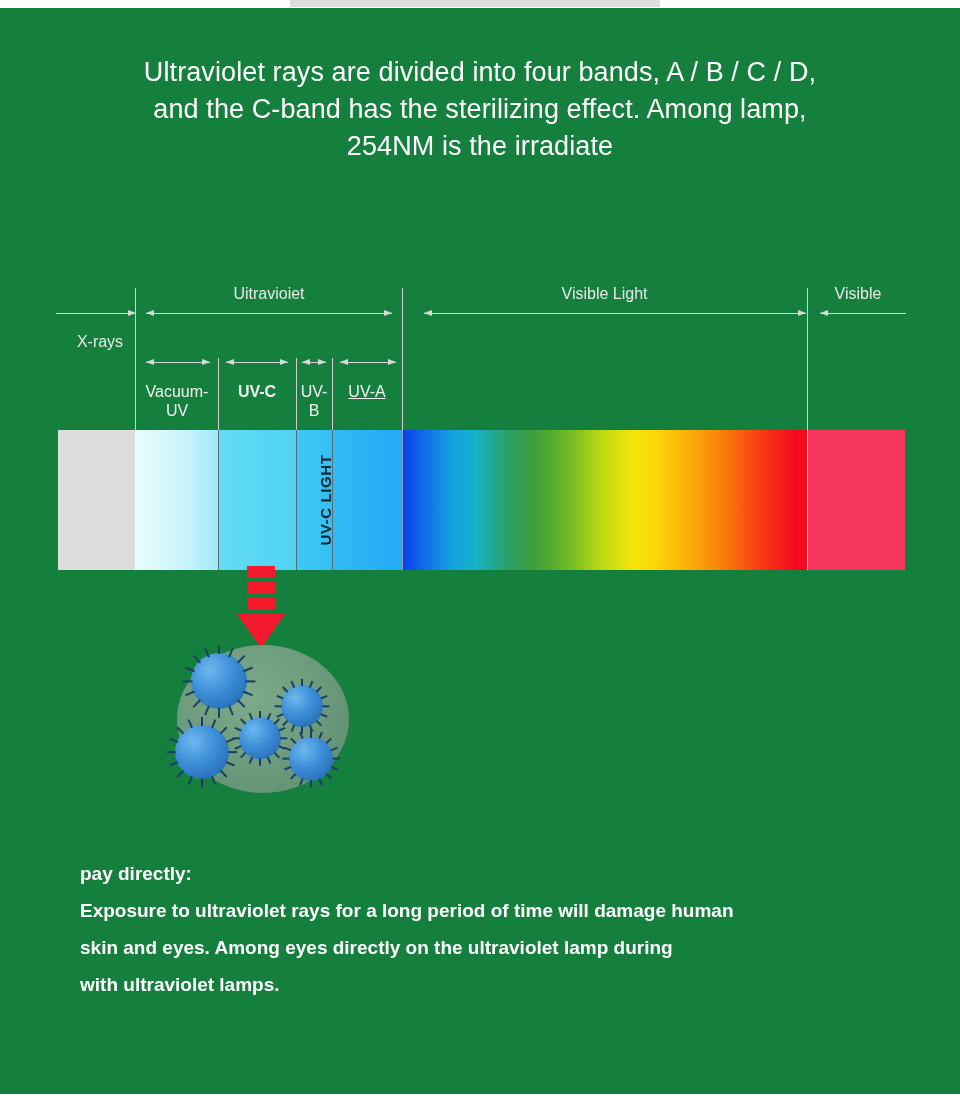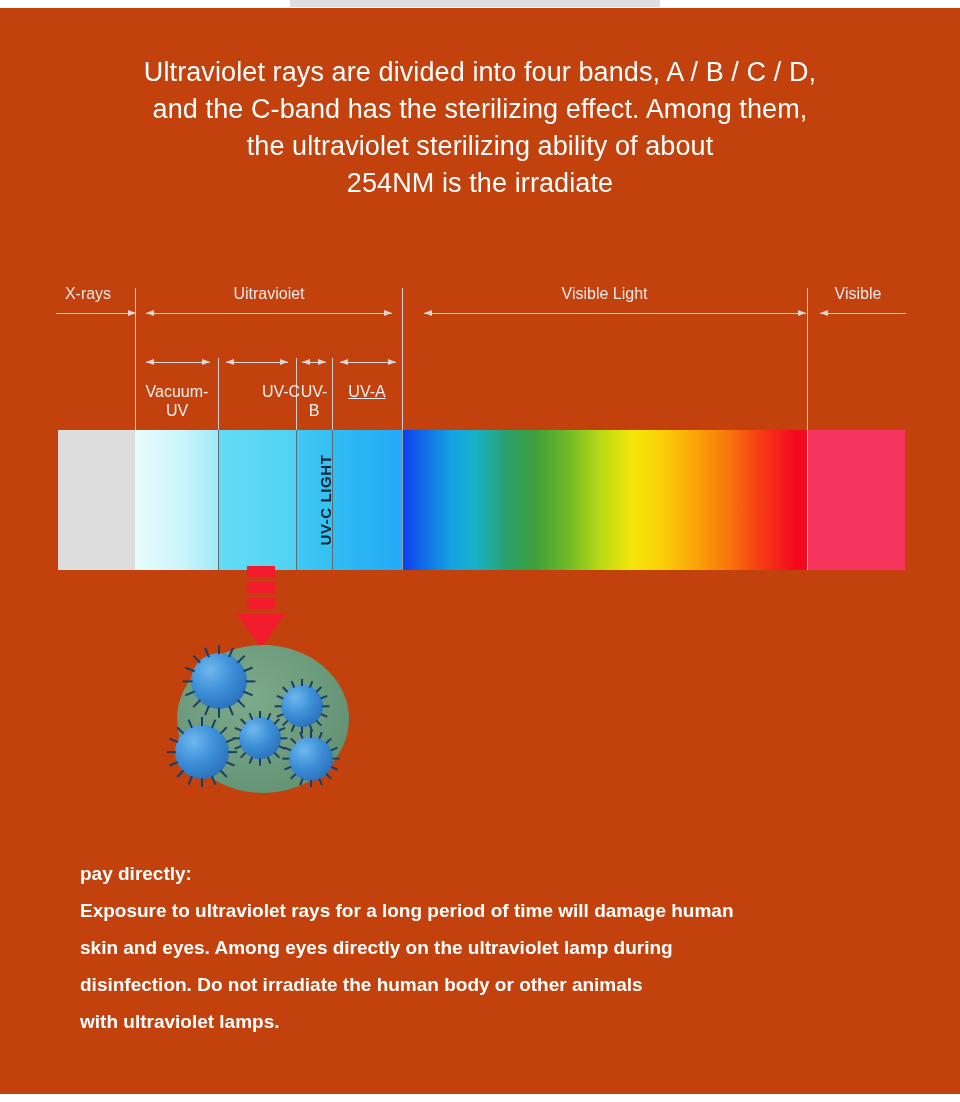--- a/index.html
+++ b/index.html
@@ -8,21 +8,21 @@
     background: #ffffff;
   }
   body {
     font-family: "Liberation Sans", sans-serif;
   }
 
   #page {
     position: relative;
     width: 960px;
     height: 1102px;
-    background: #c2410c;
+    background: #15803d;
     overflow: hidden;
   }
 
   
   .edge-strip {
     position: absolute;
     left: 0;
     width: 960px;
     height: 8px;
     background: #ffffff;
@@ -74,21 +74,21 @@
   .axis-label.top-row { top: 15px; }
 
   .band-label {
     position: absolute;
     color: #f2f2f2;
     font-size: 16px;
     line-height: 19px;
     text-align: center;
     font-family: "Liberation Sans", sans-serif;
   }
-  .band-label.bold { font-weight: normal; margin-left: 24px; }
+  .band-label.bold { font-weight: bold; }
 
   
   .vrule {
     position: absolute;
     width: 1px;
     background: #cfcfcf;
   }
 
   
   .arrow-row {
@@ -215,28 +215,27 @@
 <body>
 
 <div id="page">
 
   <div class="edge-strip top">
     <div class="edge-strip-sub"></div>
   </div>
 
   <div id="heading">
     <span class="hline">Ultraviolet rays are divided into four bands, A / B / C / D,</span>
-    <span class="hline">and the C-band has the sterilizing effect. Among them,</span>
-    <span class="hline">the ultraviolet sterilizing ability of about</span>
+    <span class="hline">and the C-band has the sterilizing effect. Among lamp,</span>
     <span class="hline">254NM is the irradiate</span>
   </div>
 
   <div id="figure">
 
-    <div class="axis-label top-row" style="left:40px; width:96px;">X-rays</div>
+    <div class="axis-label top-row" style="left:52px; width:96px;margin-top:48px;">X-rays</div>
     <div class="axis-label top-row" style="left:136px; width:266px;">Uitravioiet</div>
     <div class="axis-label top-row" style="left:402px; width:405px;">Visible Light</div>
     <div class="axis-label top-row" style="left:809px; width:98px;">Visible</div>
 
     <div class="arrow-row" style="left:56px; top:43px; width:80px;">
       <span class="arrow-head right"></span>
     </div>
     <div class="arrow-row" style="left:146px; top:43px; width:246px;">
       <span class="arrow-head left"></span>
       <span class="arrow-head right"></span>
@@ -426,18 +425,17 @@
         <span class="spike" style="height: 7.48px; left: 21px; top: -6.6px; transform: rotate(292.5deg) translateY(0px); transform-origin: 50% 28.6px;"></span>
         <span class="spike" style="height: 7.48px; left: 21px; top: -6.6px; transform: rotate(315deg) translateY(0px); transform-origin: 50% 28.6px;"></span>
         <span class="spike" style="height: 7.48px; left: 21px; top: -6.6px; transform: rotate(337.5deg) translateY(0px); transform-origin: 50% 28.6px;"></span>
       </div>
   </div>
 
   <div id="caution">
     <span class="cline">pay directly:</span>
     <span class="cline">Exposure to ultraviolet rays for a long period of time will damage human</span>
     <span class="cline">skin and eyes. Among eyes directly on the ultraviolet lamp during</span>
-    <span class="cline">disinfection. Do not irradiate the human body or other animals</span>
     <span class="cline">with ultraviolet lamps.</span>
   </div>
 
   <div class="edge-strip bottom"></div>
 </div>
 
 </body></html>

